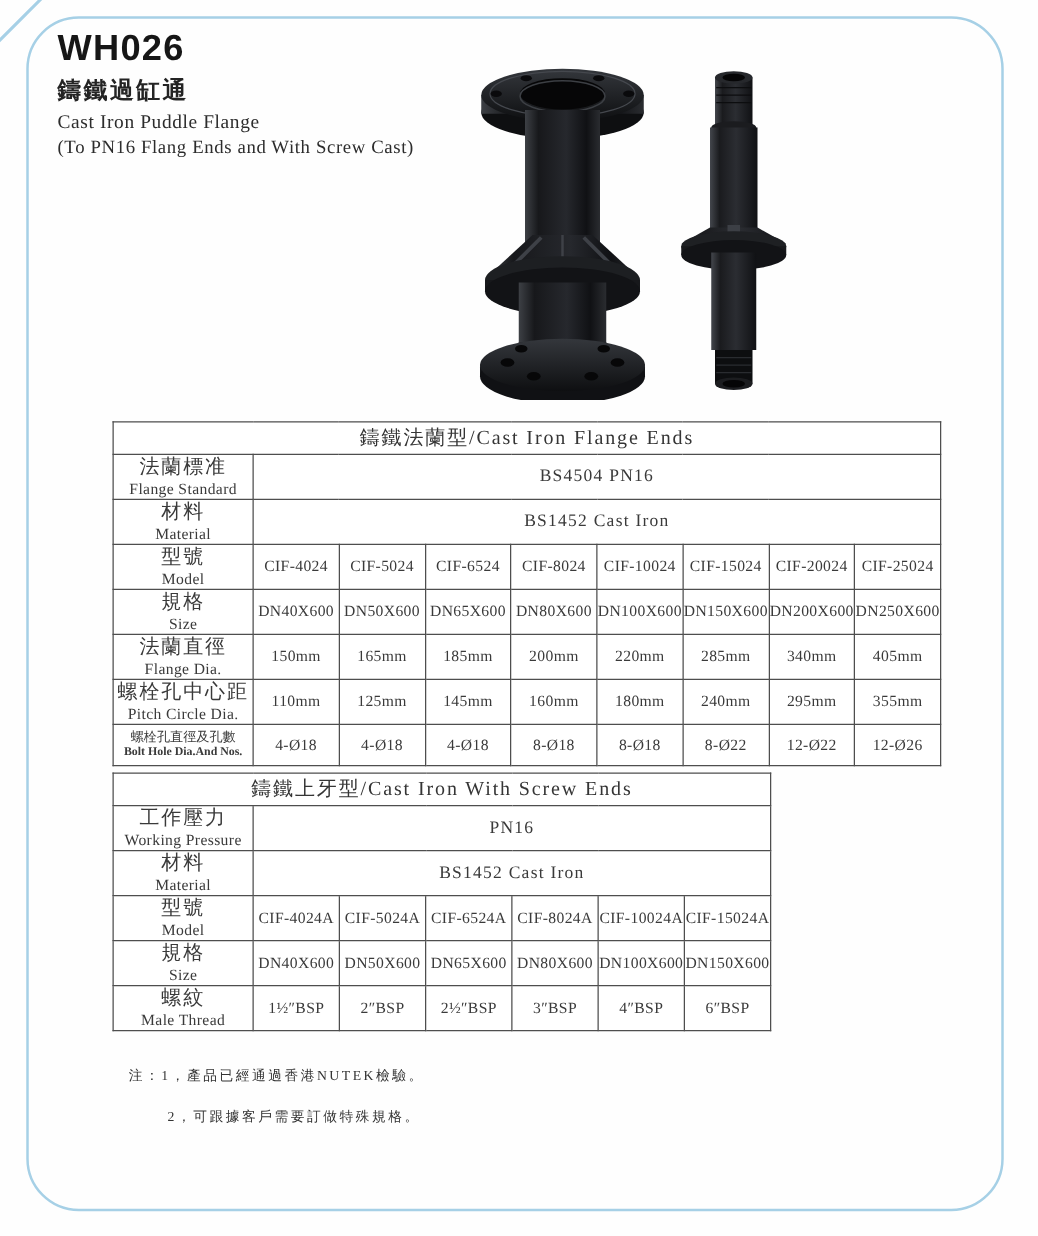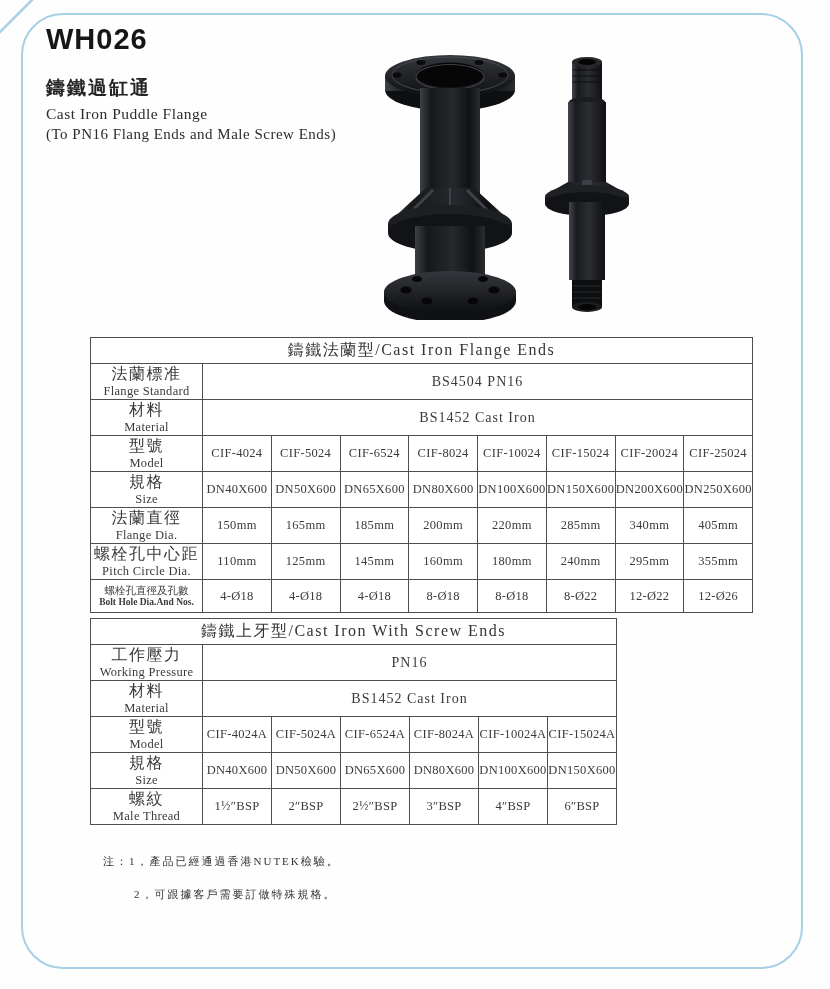--- a/index.html
+++ b/index.html
@@ -6,21 +6,21 @@
   #page{position:relative;width:830px;height:989px;background:#fefefe;overflow:hidden;
         font-family:"Liberation Serif","DejaVu Serif",serif;color:#333;}
   
   #frame{position:absolute;left:21px;top:13px;width:782px;height:956px;box-sizing:border-box;
          border:2px solid #a6d0e6;border-radius:42px;}
   #corner-line{position:absolute;left:0;top:0;}
   
   #hdr{position:absolute;left:46px;top:24px;}
   .code{font-family:"Liberation Sans","DejaVu Sans",sans-serif;font-weight:bold;
         font-size:29px;letter-spacing:1px;color:#161616;line-height:1.1;}
-  .t-zh{font-size:19px;color:#242424;margin-top:19px;letter-spacing:2px;font-weight:bold;}
+  .t-zh{font-size:19px;color:#242424;margin-top:3px;letter-spacing:2px;font-weight:bold;}
   .t-en{font-size:15.5px;color:#2c2c2c;margin-top:4px;letter-spacing:.5px;}
   .t-sub{font-size:15px;color:#2c2c2c;margin-top:3px;letter-spacing:.5px;}
   
   #photo-flange{position:absolute;left:381px;top:48px;}
   #photo-screw{position:absolute;left:535px;top:52px;}
   
   table.spec{border-collapse:collapse;table-layout:fixed;position:absolute;background:#fff;
              font-family:"Liberation Serif","DejaVu Serif",serif;color:#3a3a3a;}
   #tbl1{left:90px;top:337px;width:663px;}
   #tbl2{left:90px;top:618px;width:527px;}
@@ -49,21 +49,21 @@
   <svg id="corner-line" width="60" height="60">
     <line x1="-2" y1="34" x2="34" y2="-2" stroke="#a6d0e6" stroke-width="2.5"></line>
   </svg>
 
   <div id="frame"></div>
 
   <div id="hdr">
     <div class="code">WH026</div>
     <div class="t-zh">鑄鐵過缸通</div>
     <div class="t-en">Cast Iron Puddle Flange</div>
-    <div class="t-sub">(To PN16 Flang Ends and Male Screw Ends)</div>
+    <div class="t-sub">(To PN16 Flang Ends and With Screw Cast)</div>
   </div>
 
   <svg id="photo-flange" width="138" height="272" viewBox="0 0 138 272">
     <defs>
       <linearGradient id="gB" x1="0" y1="0" x2="1" y2="0">
         <stop offset="0" stop-color="#3d4045"></stop>
           <stop offset="0.18" stop-color="#17181b"></stop>
         <stop offset="0.55" stop-color="#26282d"></stop>
           <stop offset="0.82" stop-color="#101114"></stop>
         <stop offset="1" stop-color="#2a2c30"></stop>

